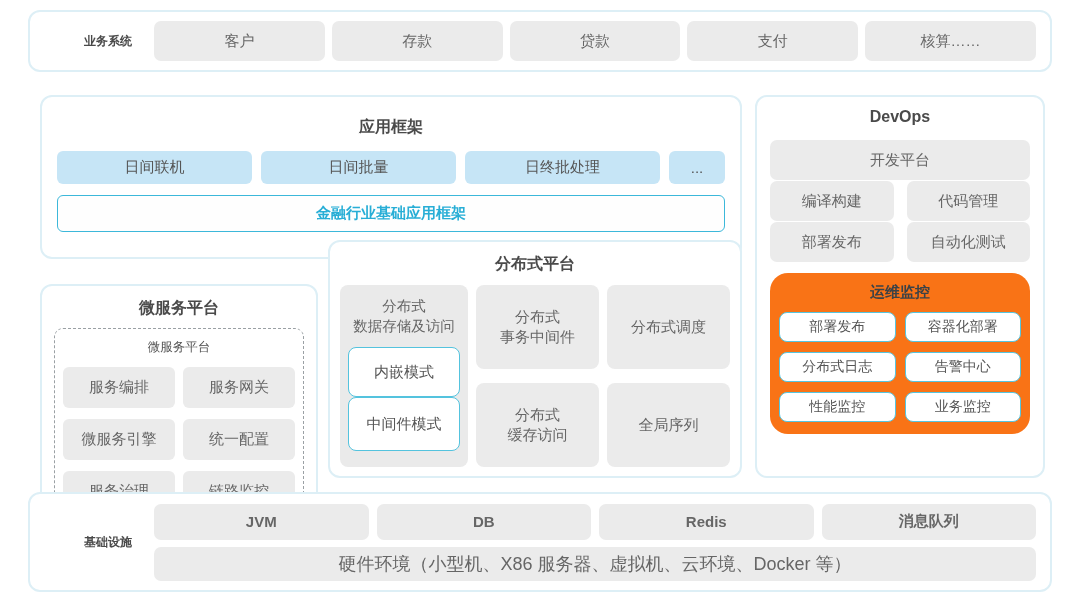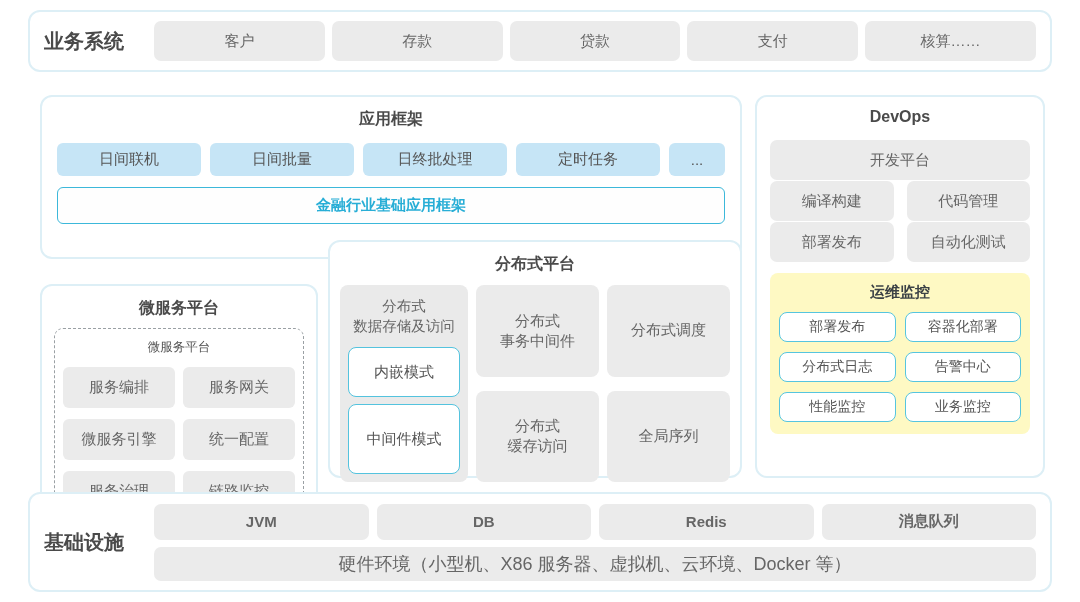--- a/index.html
+++ b/index.html
@@ -12,30 +12,30 @@
   
   .gbox { background:#ebebeb; border-radius:7px; color:#666; font-size:15px;
     display:flex; align-items:center; justify-content:center; text-align:center; }
   .bbox { background:#c6e5f6; border-radius:6px; color:#555; font-size:15px;
     display:flex; align-items:center; justify-content:center; }
   .wbox { background:#fff; border:1.5px solid #56c5df; border-radius:8px; color:#555;
     font-size:14px; display:flex; align-items:center; justify-content:center; }
   .multiline { white-space:pre-line; line-height:1.35; }
 
   .section-title { text-align:center; font-size:16px; color:#4a4a4a; font-weight:600; }
-  .side-label { flex:none; width:88px; text-align:left; font-size:20px; color:#4a4a4a; font-weight:600; }
+  .side-label { flex:none; width:88px; text-align:right; font-size:12px; color:#4a4a4a; font-weight:600; }
 
   
   .band-top { left:28px; top:10px; width:1024px; height:62px;
     display:flex; align-items:center; padding:0 14px; gap:8px; }
   .band-top .items { flex:1; display:flex; gap:7px; margin-left:14px; }
   .band-top .gbox { flex:1; height:40px; }
 
   
-  .app-card { left:40px; top:95px; width:702px; height:164px; padding:0 15px; }
+  .app-card { left:40px; top:95px; width:702px; height:164px; padding:8px 15px; }
   .app-card .section-title { margin-top:12px; }
   .app-row { margin-top:13px; display:flex; gap:9px; }
   .app-row .bbox { flex:1; height:33px; }
   .app-row .bbox.dots { flex:0 0 56px; }
   .base-framework { margin-top:11px; height:37px; background:#fefefe;
     border:1.5px solid #3cb8da; border-radius:6px; color:#28aed6; font-weight:bold;
     font-size:15px; display:flex; align-items:center; justify-content:center; }
 
   
   .micro-card { left:40px; top:240px; width:278px; height:238px; padding:0 12px;margin-top:44px; }
@@ -48,31 +48,31 @@
 
   
   .dist-card { left:328px; top:240px; width:414px; height:238px; padding:0 10px; }
   .dist-card .section-title { margin-top:12px; }
   .dist-grid { margin-top:10px; display:grid; grid-template-columns:128px 1fr 1fr; gap:8px; height:182px; }
   .storage-col { background:#eaeaea; border-radius:8px; padding:9px 8px 8px; display:flex; flex-direction:column; }
   .storage-col .storage-label { text-align:center; font-size:14.5px; color:#666; margin-top:3px; }
   .mode-box { background:#fff; border:1.5px solid #54c3de; border-radius:8px; color:#555;
     font-size:15px; display:flex; align-items:center; justify-content:center; }
   .mode-box.m1 { margin-top:11px; height:50px; }
-  .mode-box.m2 { margin-top:7px; height:70px; }
+  .mode-box.m2 { height:54px; }
   .dist-col { display:flex; flex-direction:column; gap:14px; }
   .dist-col .gbox { flex:1; border-radius:8px; font-size:15px; }
 
   
   .devops-card { left:755px; top:95px; width:290px; height:383px; padding:0 13px; }
   .devops-card .section-title { margin-top:11px; }
   .dev-platform { margin-top:14px; height:40px; }
   .dev-row { margin-top:1px; display:flex; gap:13px; }
   .dev-row .gbox { flex:1; height:40px; }
-  .monitor-panel { margin-top:11px; background:#fef9c3; border-radius:8px; padding:8px 9px 12px; }
+  .monitor-panel { margin-top:11px; background:#f97316; border-radius:18px; padding:8px 9px 12px; }
   .monitor-panel .panel-title { text-align:center; font-size:15px; font-weight:600; color:#3c4246; margin-top:2px; }
   .monitor-grid { margin-top:10px; display:grid; grid-template-columns:1fr 1fr; gap:10px 9px; }
   .monitor-grid .wbox { height:30px; }
 
   
   .band-bottom { left:28px; top:492px; width:1024px; height:100px;
     display:flex; align-items:center; padding:0 14px; gap:8px; }
   .infra-right { flex:1; margin-left:14px; }
   .infra-row { display:flex; gap:8px;font-weight:bold; }
   .infra-row .gbox { flex:1; height:36px; }
@@ -94,21 +94,20 @@
       <div class="gbox">核算……</div>
     </div>
   </section>
 
   <section class="card app-card">
     <div class="section-title">应用框架</div>
     <div class="app-row">
       <div class="bbox">日间联机</div>
       <div class="bbox">日间批量</div>
       <div class="bbox">日终批处理</div>
-      <div class="bbox">定时任务</div>
       <div class="bbox dots">...</div>
     </div>
     <div class="base-framework">金融行业基础应用框架</div>
   </section>
 
   <section class="card micro-card">
     <div class="section-title">微服务平台</div>
     <div class="dashed-panel">
       <div class="inner-title">微服务平台</div>
       <div class="micro-grid">

